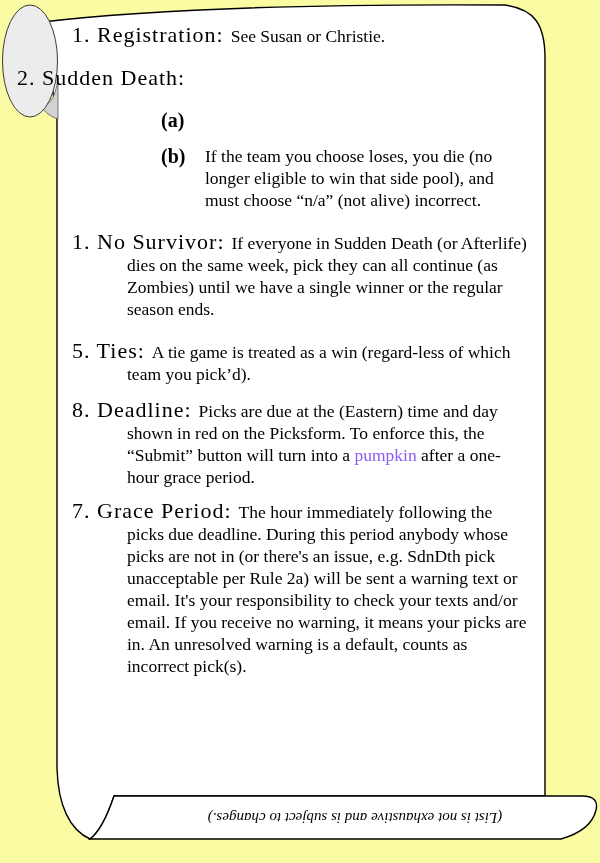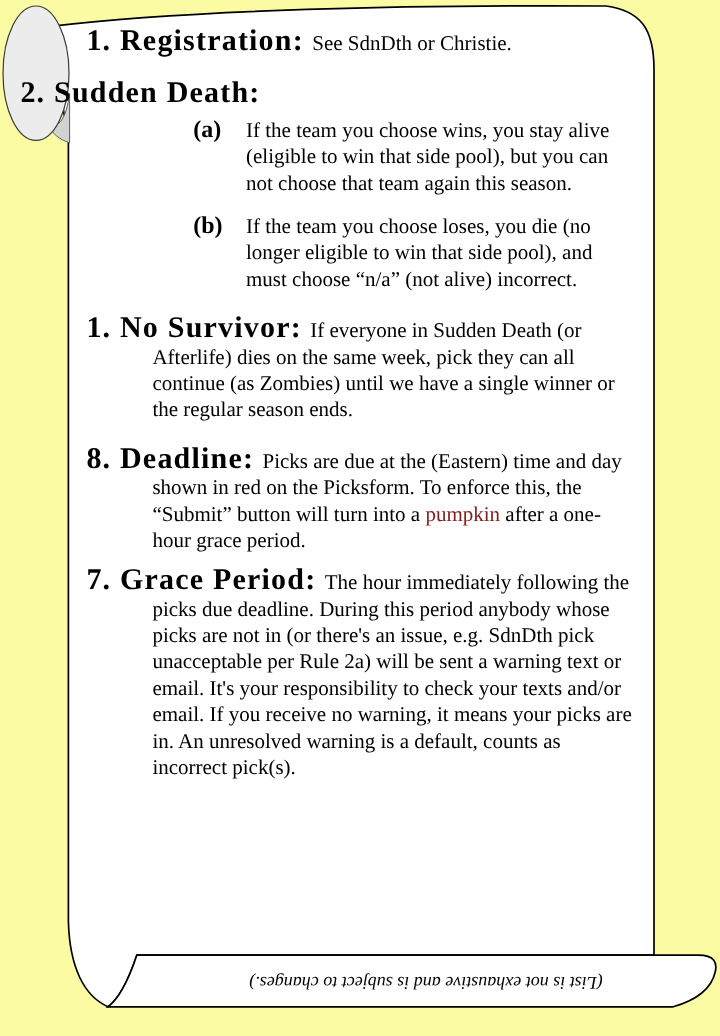--- a/index.html
+++ b/index.html
@@ -20,46 +20,46 @@
     position:absolute;left:72px;top:24px;width:458px;
     color:#000;
   }
   .rule{
     font-size:17.5px;line-height:22px;
     padding-left:55px;text-indent:-55px;
     margin:0 0 20px 0;
   }
   .rh{
     font-family:cursive;
-    font-weight:bold;
-    font-size:25px;
+    font-weight:normal;
+    font-size:22px;
     letter-spacing:1px;
     margin-right:7px;
     white-space:nowrap;
   }
-  #rule2 .rh{display:inline-block;margin-bottom:8px;}
+  #rule2 .rh{display:inline-block;margin-bottom:20px;}
   .sub{
     display:flex;
     margin:0 0 14px 34px;
     text-indent:0;
     font-size:17.5px;line-height:22px;
   }
   .sub:last-child{margin-bottom:0;}
   .sub-label{
     font-family:cursive;
     font-weight:bold;
     font-size:20px;
     width:44px;flex:none;
     line-height:22px;
   }
   .sub-text{width:370px;}
   #rule5{margin-bottom:14px;}
   #rule6{margin-bottom:12px;}
   #rule7{margin-bottom:4px;}
-  .hl{color:#7f1d1d;text-align:right;}
+  .hl{color:#8b5cf6;text-align:right;}
   .footnote{
     position:absolute;
     left:114px;top:799px;width:482px;height:38px;
     transform:rotate(180deg);
     font-style:italic;
     font-size:15px;
     line-height:38px;
     text-align:center;
     color:#000;
   }
@@ -82,40 +82,42 @@
            C98,833 106,820 114,796 Z"></path>
 
   <path class="roll-sliver" d="M58,78 C55,100 48,110 37,101 C45,114 52,117 58,119 Z"></path>
 
   <ellipse class="roll-ellipse" cx="30" cy="61" rx="27.5" ry="56"></ellipse>
 </svg>
 
 <div class="content">
 
   <p class="rule" id="rule1">
-    <span class="rh">1. Registration:</span><span class="rt">See SdnDth or Christie.</span>
+    <span class="rh">1. Registration:</span><span class="rt">See Susan or Christie.</span>
   </p>
 
   <div class="rule" id="rule2">
     <span class="rh">2. Sudden Death:</span>
     <div class="sub">
       <span class="sub-label">(a)</span>
-      <span class="sub-text">If the team you choose wins, you stay alive (eligible to win that side pool), but you can not choose that team again this season.</span>
     </div>
     <div class="sub">
       <span class="sub-label">(b)</span>
       <span class="sub-text">If the team you choose loses, you die (no longer eligible to win that side pool), and must choose “n/a” (not alive) incorrect.</span>
     </div>
   </div>
 
 
   <p class="rule" id="rule4">
     <span class="rh">1. No Survivor:</span><span class="rt">If everyone in Sudden Death (or Afterlife) dies on the same week, pick they can all continue (as Zombies) until we have a single winner or the regular season ends.</span>
   </p>
 
+  <p class="rule" id="rule5">
+    <span class="rh">5. Ties:</span><span class="rt">A tie game is treated as a win (regard-less of which team you pick’d).</span>
+  </p>
 
   <p class="rule" id="rule6">
     <span class="rh">8. Deadline:</span><span class="rt">Picks are due at the (Eastern) time and day shown in red on the Picksform.  To enforce this, the “Submit” button will turn into a </span><span class="hl">pumpkin</span><span class="rt"> after a one-hour grace period.</span>
   </p>
 
   <p class="rule" id="rule7">
     <span class="rh">7. Grace Period:</span><span class="rt">The hour immediately following the picks due deadline.  During this period anybody whose picks are not in (or there's an issue, e.g. SdnDth pick unacceptable per Rule 2a) will be sent a warning text or email.  It's your responsibility to check your texts and/or email.  If you receive no warning, it means your picks are in.  An unresolved warning is a default, counts as incorrect pick(s).</span>
   </p>
 
 </div>

